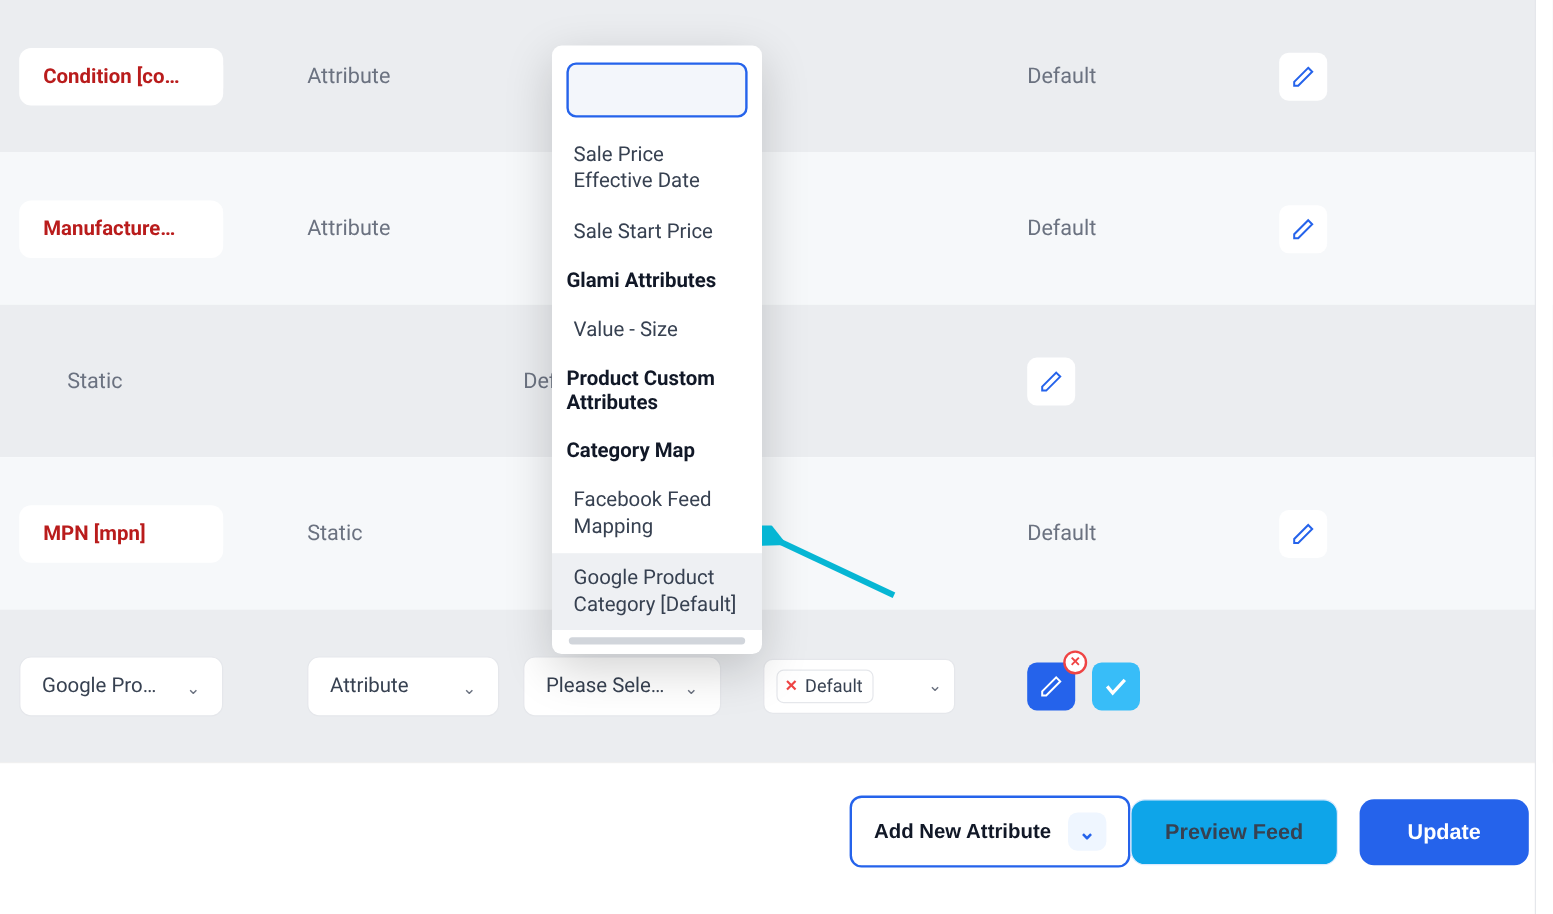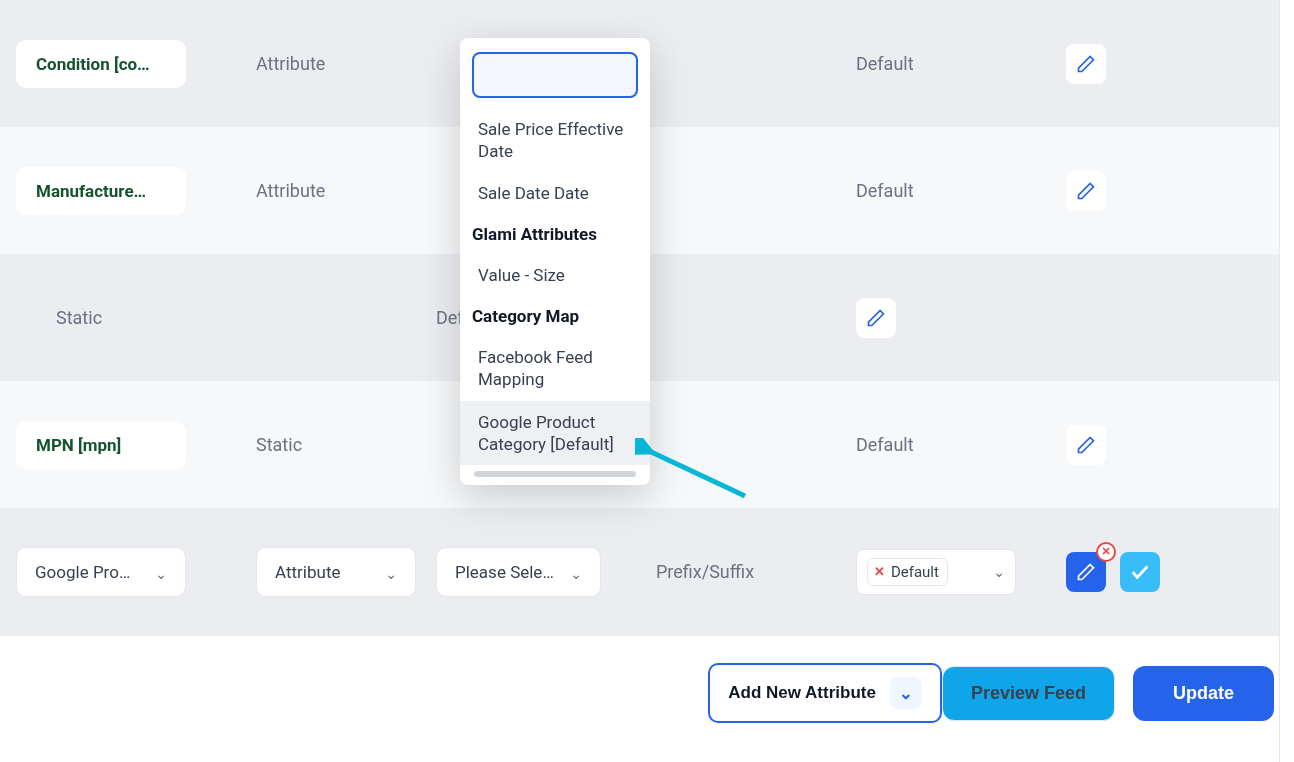--- a/index.html
+++ b/index.html
@@ -23,21 +23,21 @@
     padding: 0 16px;
   }
   .row.light { background: #ebedf0; }
   .row.lighter { background: #f6f8fa; }
   .label-pill {
     background: #fff;
     border-radius: 10px;
     padding: 14px 20px;
     font-weight: 700;
     font-size: 17px;
-    color: #14532d;
+    color: #b91c1c;
     width: 170px;
     white-space: nowrap;
     overflow: hidden;
     text-overflow: ellipsis;
     position: relative;
   }
   .label-pill::after {
     content: "";
     position: absolute;
     right: -10px;
@@ -118,21 +118,21 @@
     overflow: hidden;
     text-overflow: ellipsis;
   }
   .chevron { font-size: 14px; color: #6b7280; flex-shrink: 0; margin-left: 8px; }
 
   
   .popup {
     position: absolute;
     left: 460px;
     top: 38px;
-    width: 190px;
+    width: 175px;
     background: #fff;
     border-radius: 8px;
     box-shadow: 0 12px 40px rgba(0,0,0,0.18);
     z-index: 100;
     padding: 0 0 8px 0;
   }
   .popup-search {
     margin: 14px 12px 10px 12px;
   }
   .popup-search input {
@@ -354,21 +354,20 @@
         <span class="text">Attribute</span>
         <span class="chevron">⌄</span>
       </div>
     </div>
     <div>
       <div class="dropdown-box" style="width:165px;">
         <span class="text">Please Sele…</span>
         <span class="chevron">⌄</span>
       </div>
     </div>
-    <div class="prefix-text">Prefix/Suffix</div>
     <div>
       <div class="tag-select">
         <div class="tag-chip">
           <span class="x">✕</span>
           <span>Default</span>
         </div>
         <span class="chevron">⌄</span>
       </div>
     </div>
     <div>
@@ -391,23 +390,24 @@
   </div>
 
 </div>
 
 <div class="popup">
   <div class="popup-search">
     <input type="text" style="">
   </div>
   <div class="popup-list">
     <div class="popup-item">Sale Price Effective Date</div>
-    <div class="popup-item">Sale Date Date</div>
+    <div class="popup-item">Sale Start Price</div>
     <div class="popup-group">Glami Attributes</div>
     <div class="popup-item">Value - Size</div>
+    <div class="popup-group">Product Custom Attributes</div>
     <div class="popup-group">Category Map</div>
     <div class="popup-item">Facebook Feed Mapping</div>
     <div class="popup-item highlight">Google Product Category [Default]</div>
   </div>
   <div class="popup-scrollbar-hint"></div>
 </div>
 
 <svg class="arrow-annotation" width="120" height="70" viewBox="0 0 120 70">
   <defs>
     <marker id="ah" markerWidth="10" markerHeight="10" refX="2" refY="5" orient="auto">

